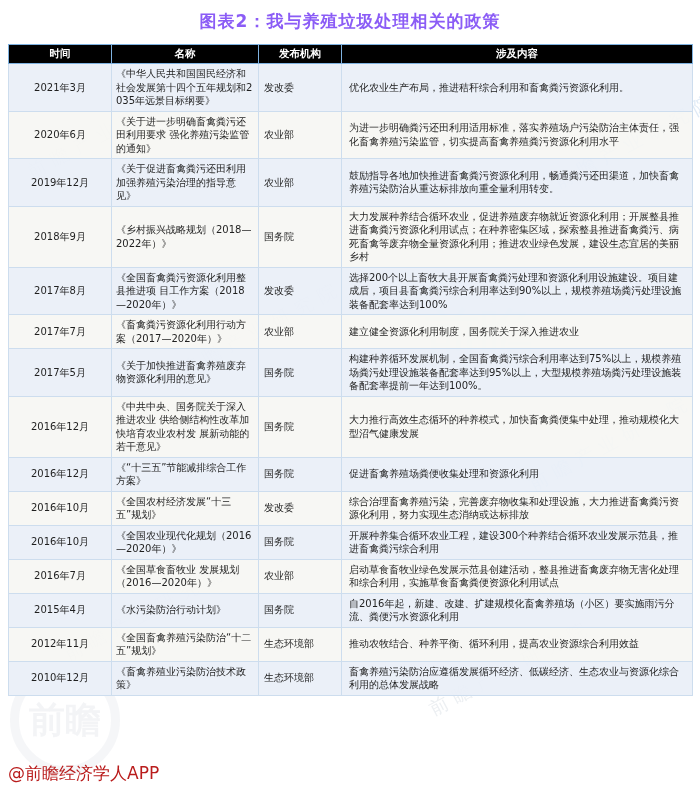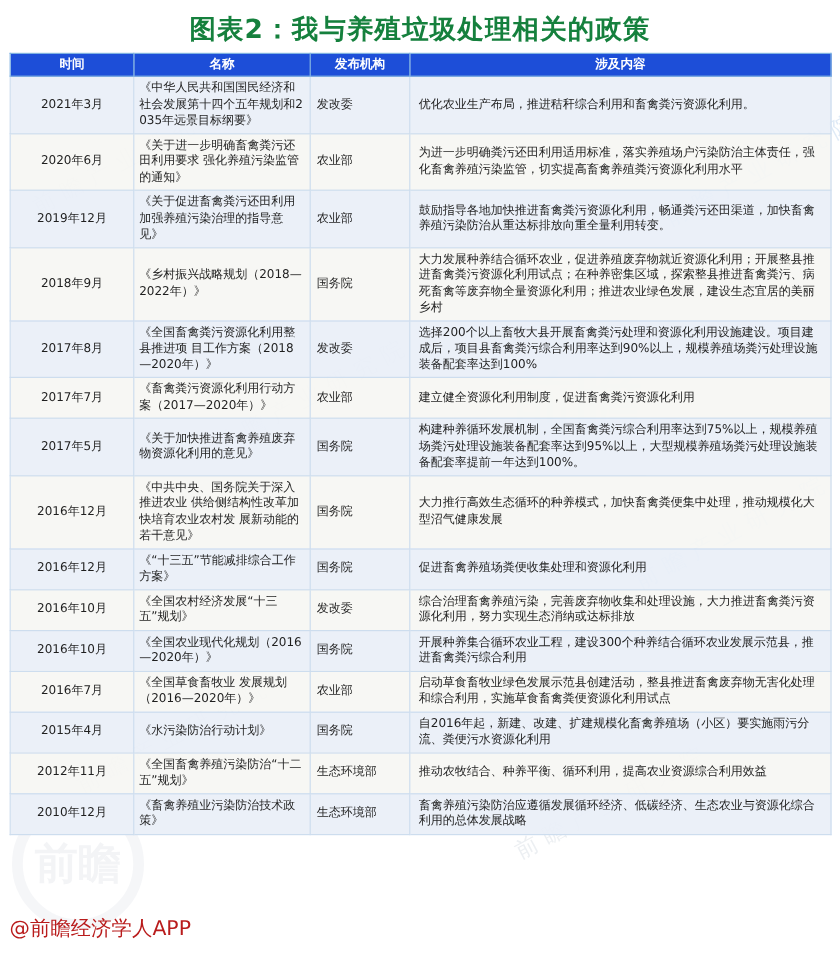--- a/index.html
+++ b/index.html
@@ -1,23 +1,23 @@
 <!DOCTYPE html>
 <html><head>
 <meta charset="utf-8">
 <style>
   * { margin:0; padding:0; box-sizing:border-box; }
   body { width:700px; height:795px; font-family:"DejaVu Sans","Liberation Sans",sans-serif; background:#ffffff; }
   .page { position:relative; width:700px; height:795px; overflow:hidden; background:#ffffff; }
 
-  .title { padding-top:10px; text-align:center; font-size:22px; font-weight:bold; color:#15803d; letter-spacing:1px; position:relative; z-index:3; }
+  .title { padding-top:10px; text-align:center; font-size:17px; font-weight:bold; color:#8b5cf6; letter-spacing:1px; position:relative; z-index:3; }
 
   .policy-table { position:absolute; left:8px; top:44px; width:684px; border-collapse:collapse; table-layout:fixed; z-index:2; }
   .policy-table th {
-    background:#1d4ed8; color:#ffffff; font-size:10.5px; font-weight:bold;
+    background:#000000; color:#ffffff; font-size:10.5px; font-weight:bold;
     height:19px; padding:2px 3px; text-align:center;
     border:1px solid #7fb2e0; border-left:1px solid rgba(255,255,255,0.65);
   }
   .policy-table th:first-child { border-left:1px solid #7fb2e0; }
   .policy-table td {
     font-size:10px; line-height:1.35; color:#1f1f1f; padding:3px 6px;
     border:1px solid #cdddee; vertical-align:middle; word-break:break-all;
   }
   .policy-table tbody tr:nth-child(odd)  td { background:rgba(233,239,247,0.92); }
   .policy-table tbody tr:nth-child(even) td { background:rgba(246,246,243,0.92); }
@@ -95,21 +95,21 @@
         <tr>
           <td class="cell-date">2017年8月</td>
           <td class="cell-name">《全国畜禽粪污资源化利用整县推进项 目工作方案（2018—2020年）》</td>
           <td class="cell-agency">发改委</td>
           <td class="cell-content">选择200个以上畜牧大县开展畜禽粪污处理和资源化利用设施建设。项目建成后，项目县畜禽粪污综合利用率达到90%以上，规模养殖场粪污处理设施装备配套率达到100%</td>
         </tr>
         <tr>
           <td class="cell-date">2017年7月</td>
           <td class="cell-name">《畜禽粪污资源化利用行动方案（2017—2020年）》</td>
           <td class="cell-agency">农业部</td>
-          <td class="cell-content">建立健全资源化利用制度，促进畜禽粪污资源化利用</td>
+          <td class="cell-content">建立健全资源化利用制度，国务院关于深入推进农业</td>
         </tr>
         <tr>
           <td class="cell-date">2017年5月</td>
           <td class="cell-name">《关于加快推进畜禽养殖废弃物资源化利用的意见》</td>
           <td class="cell-agency">国务院</td>
           <td class="cell-content">构建种养循环发展机制，全国畜禽粪污综合利用率达到75%以上，规模养殖场粪污处理设施装备配套率达到95%以上，大型规模养殖场粪污处理设施装备配套率提前一年达到100%。</td>
         </tr>
         <tr>
           <td class="cell-date">2016年12月</td>
           <td class="cell-name">《中共中央、国务院关于深入推进农业 供给侧结构性改革加快培育农业农村发 展新动能的若干意见》</td>

